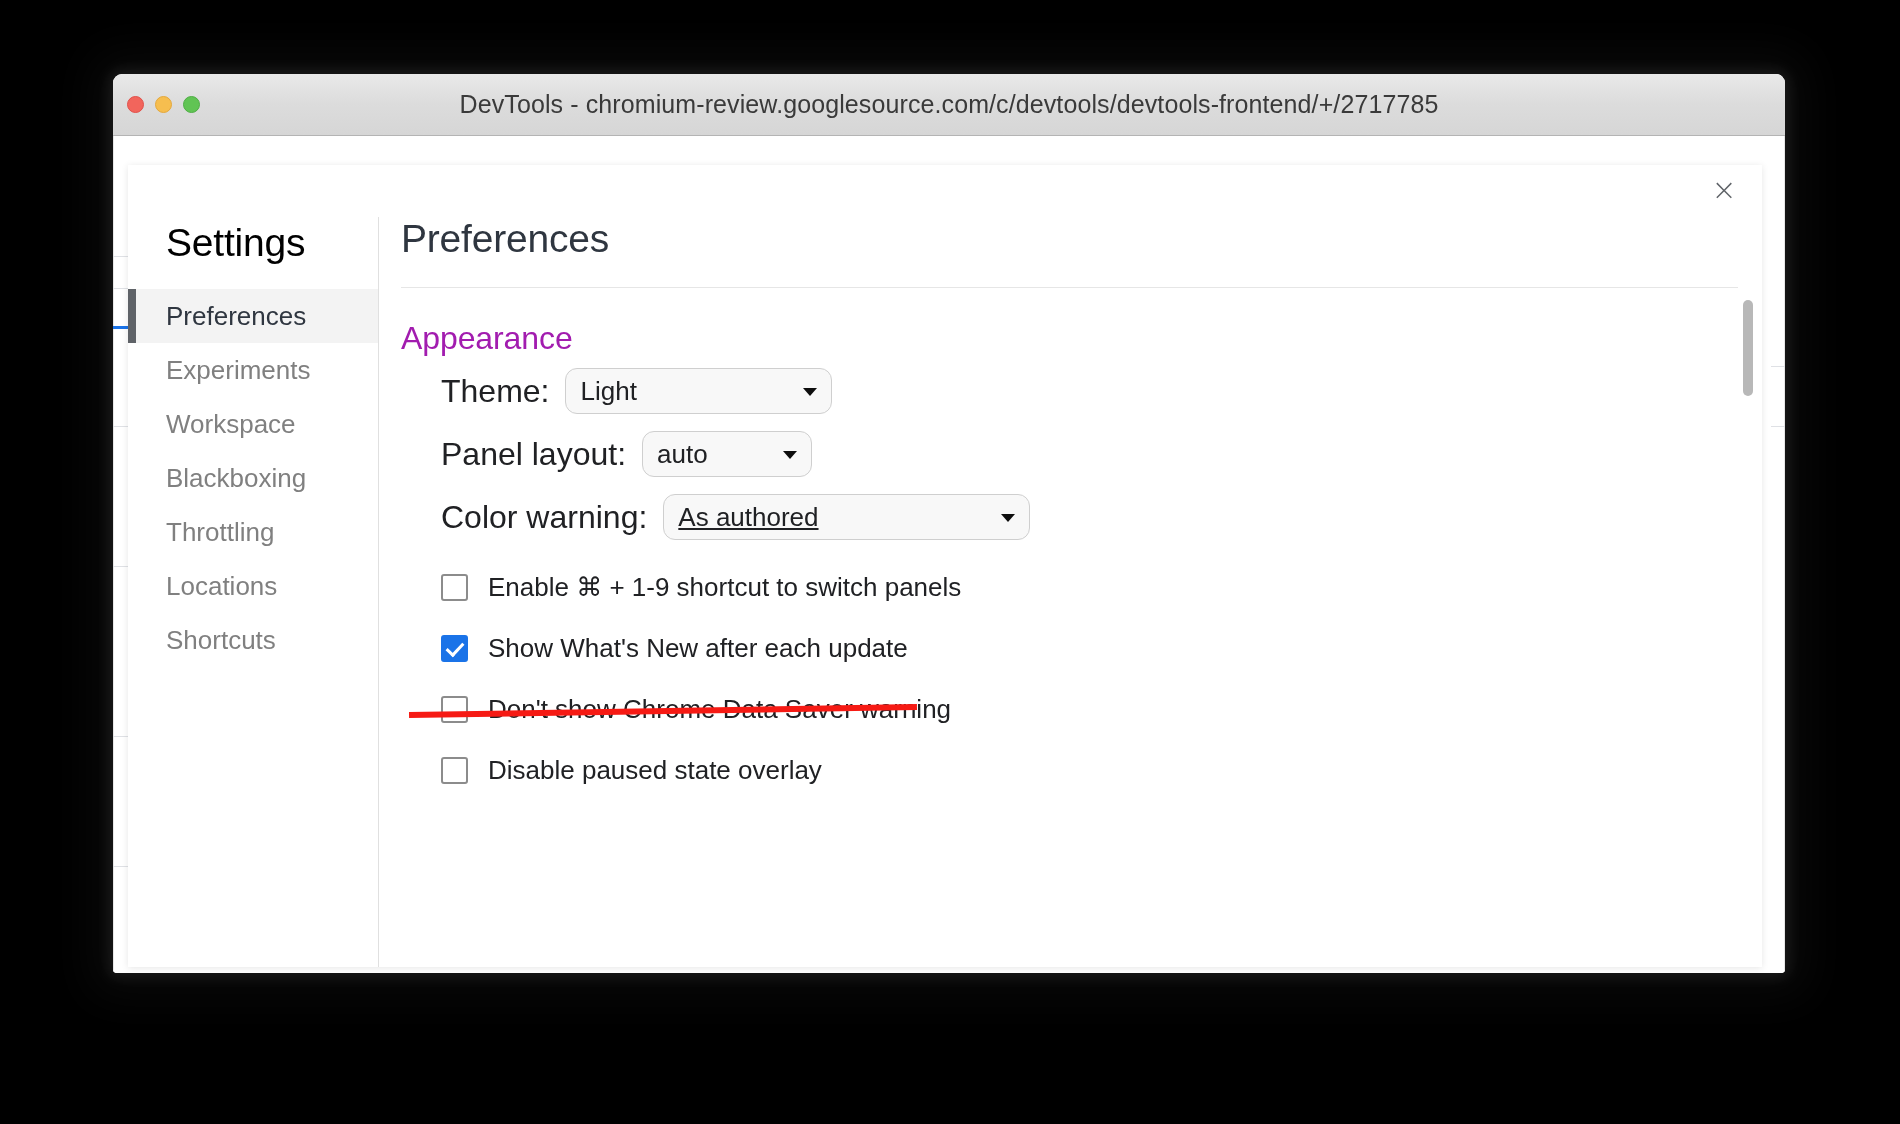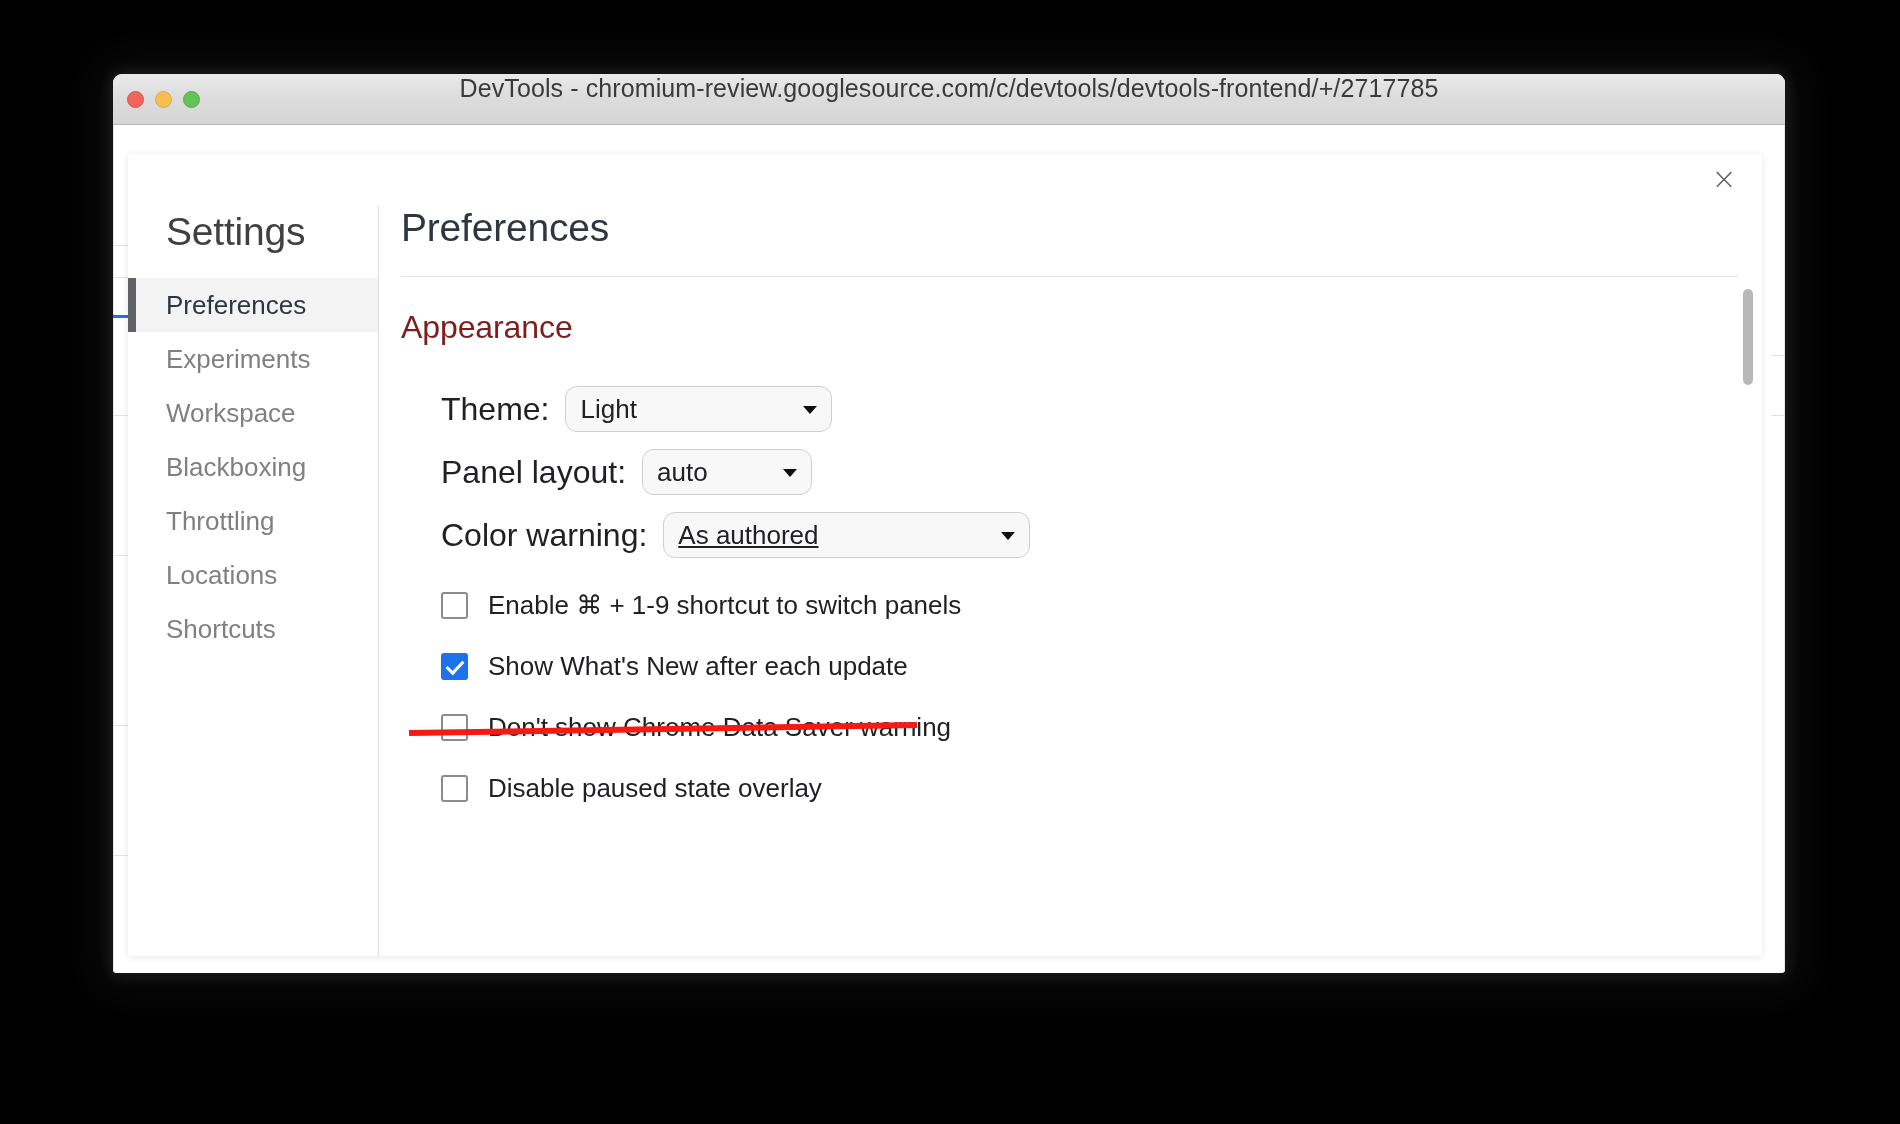--- a/index.html
+++ b/index.html
@@ -18,24 +18,25 @@
     background: #ffffff;
     border-radius: 9px 9px 4px 4px;
     box-shadow: 0 0 46px 24px rgba(255,255,255,0.035),
                 0 0 14px 5px rgba(200,200,200,0.10);
     overflow: hidden;
   }
 
   
   #titlebar {
     position: relative;
-    height: 51px;
+    height: 62px;
     background: linear-gradient(to bottom, #e9e9e9 0%, #dcdcdc 48%, #d6d6d6 100%);
     border-bottom: 1px solid #b4b4b4;
     display: flex;
+    align-items: center;
   }
   #traffic-lights {
     position: absolute;
     left: 14px; top: 0; bottom: 0;
     display: flex; align-items: center; gap: 11px;
   }
   .light { width: 17px; height: 17px; border-radius: 50%; }
   .light.close   { background: #f2655c; border: 1px solid #e1504a; }
   .light.minimize{ background: #f6be4f; border: 1px solid #e4a83c; }
   .light.zoom    { background: #61c454; border: 1px solid #4fae45; }
@@ -114,21 +115,21 @@
   
   #sidebar {
     width: 251px;
     flex: 0 0 251px;
     border-right: 1px solid #e0e0e0;
     padding-top: 4px;
   }
   #settings-heading {
     font-size: 39px;
     font-weight: 400;
-    color: #404040;
+    color: #000000;
     padding: 0 0 24px 38px;
     letter-spacing: -0.2px;
   }
   .sidebar-item {
     position: relative;
     height: 54px;
     display: flex;
     align-items: center;
     padding-left: 38px;
     font-size: 26px;
@@ -171,22 +172,22 @@
   }
   #panel-scroll {
     position: relative;
     flex: 1 1 auto;
     padding: 32px 0 0 22px;
     overflow: hidden;
   }
   #section-title {
     font-size: 32px;
     font-weight: 400;
-    color: #7f1d1d;
-    margin-bottom: 40px;
+    color: #a21caf;
+    margin-bottom: 11px;
     letter-spacing: -0.1px;
   }
 
   
   .select-row {
     display: flex;
     align-items: center;
     margin-bottom: 17px;
     padding-left: 40px;
   }

